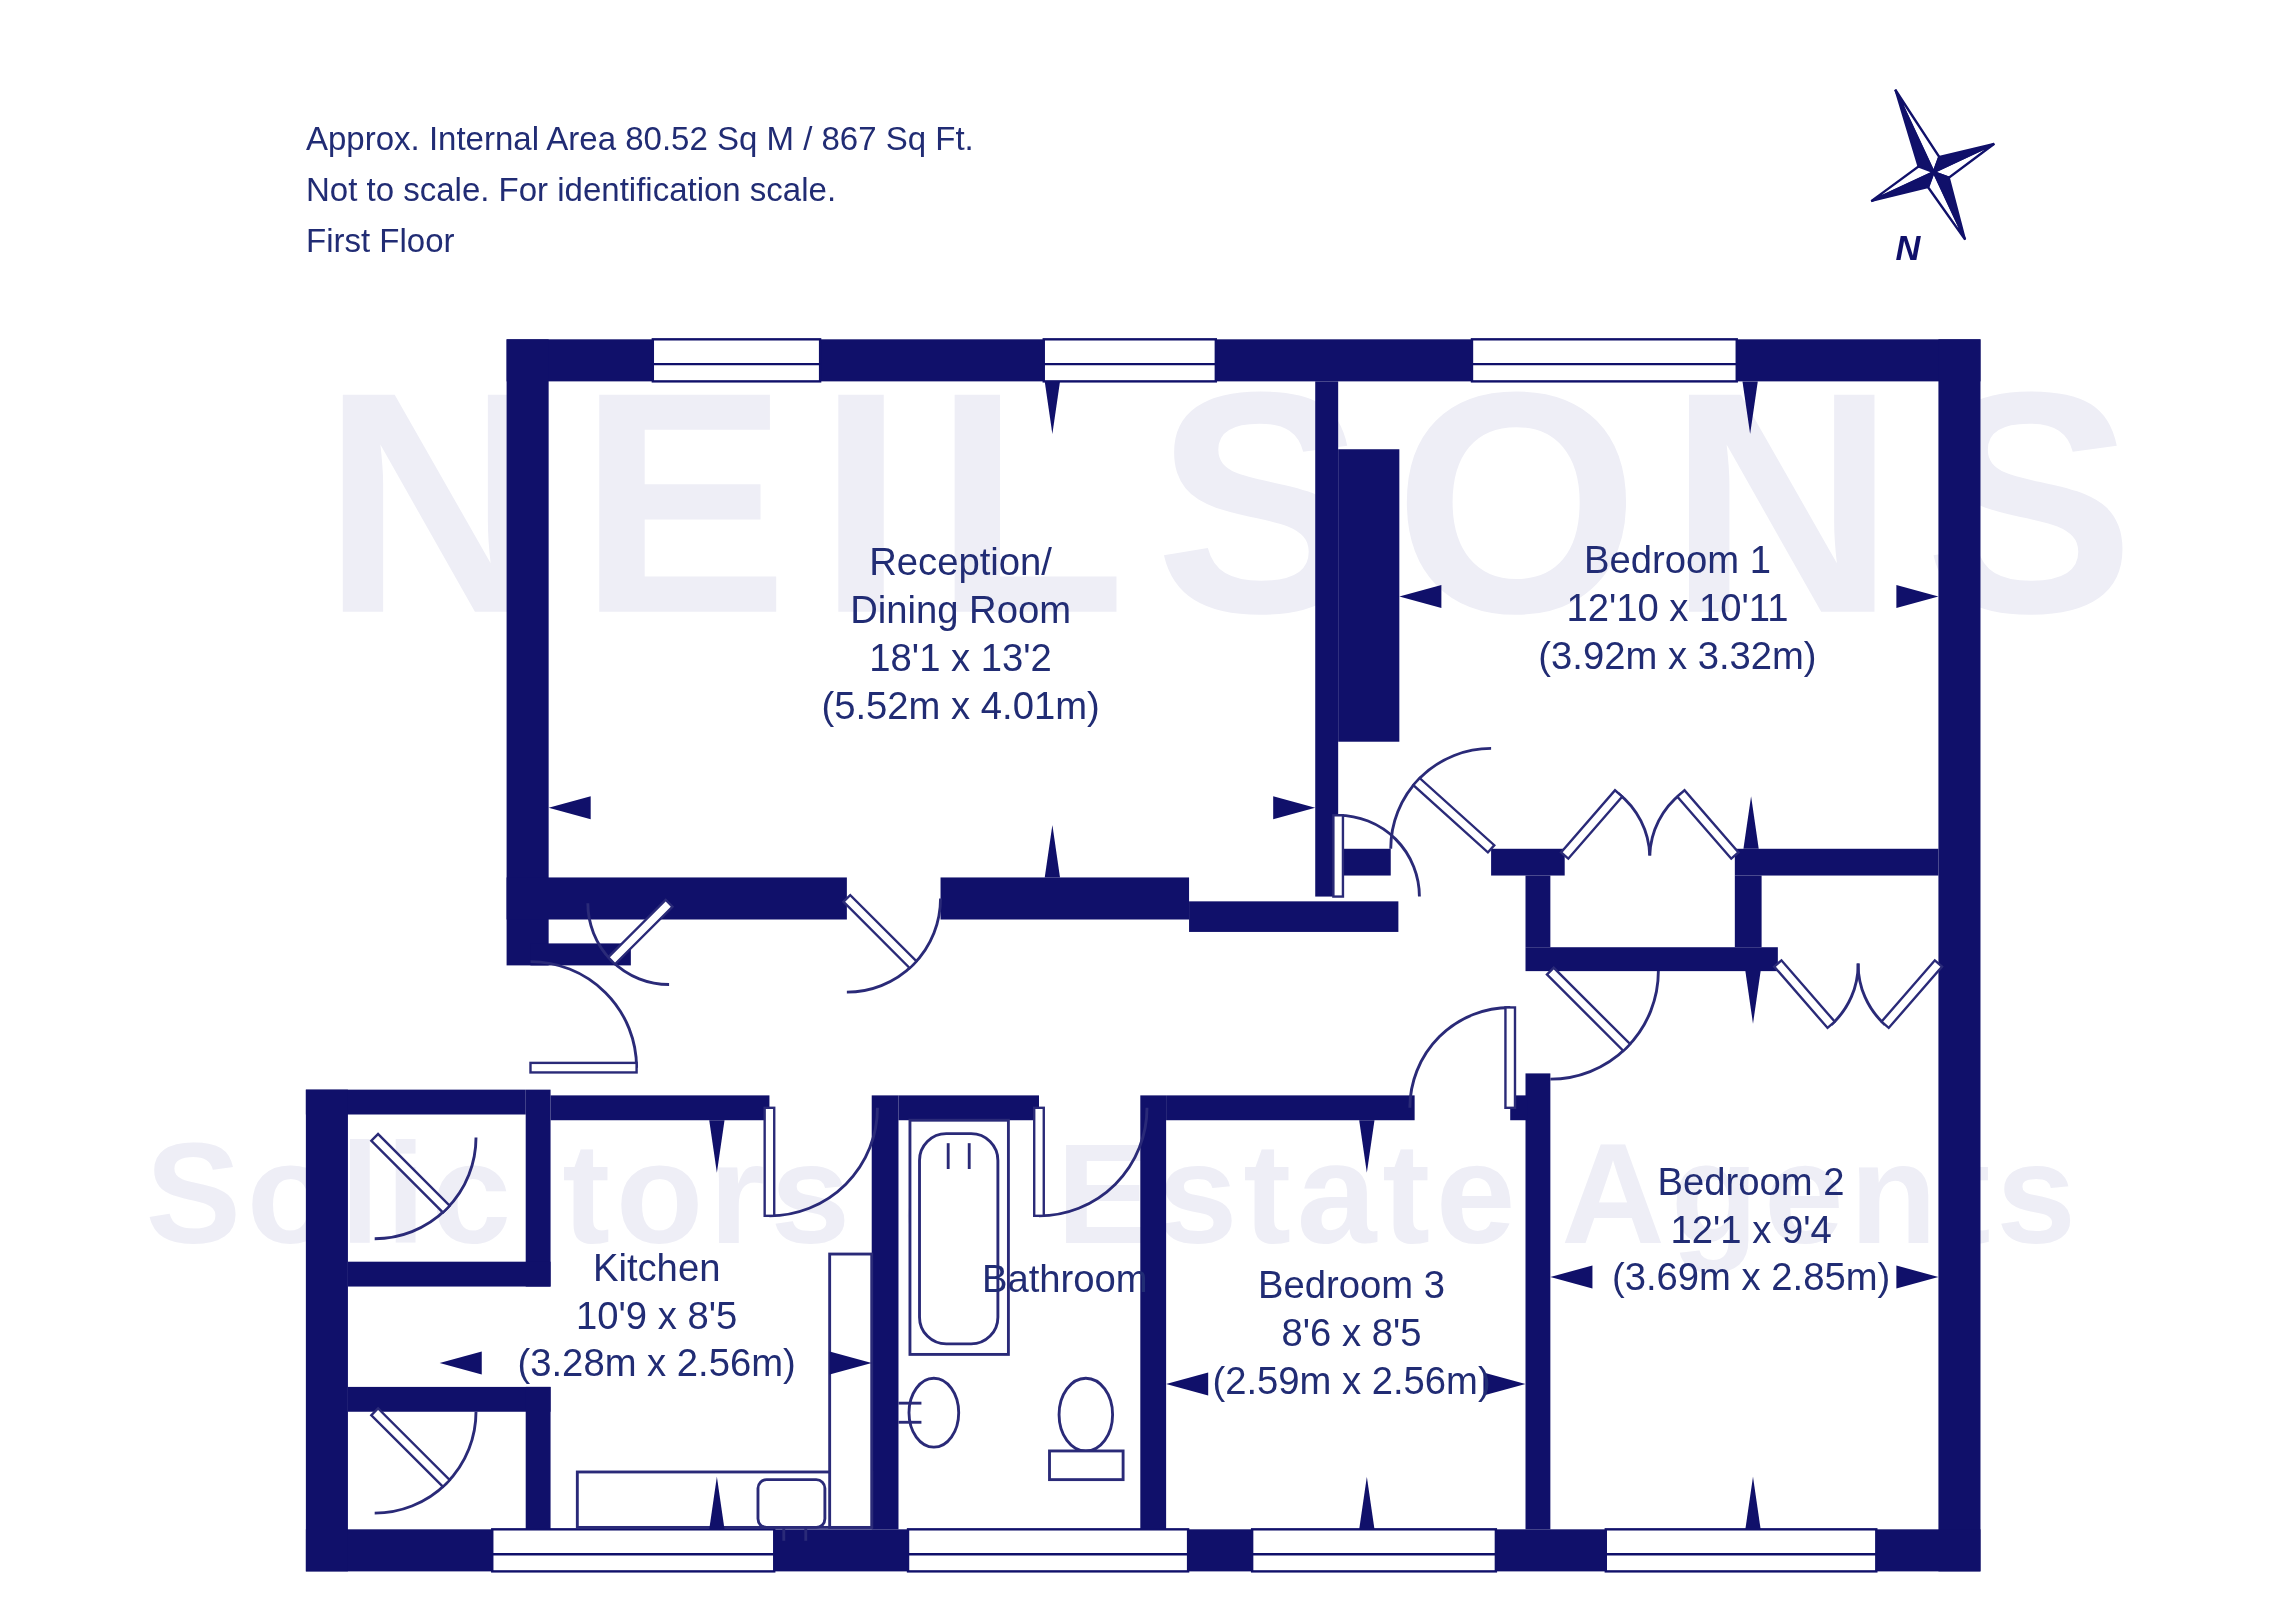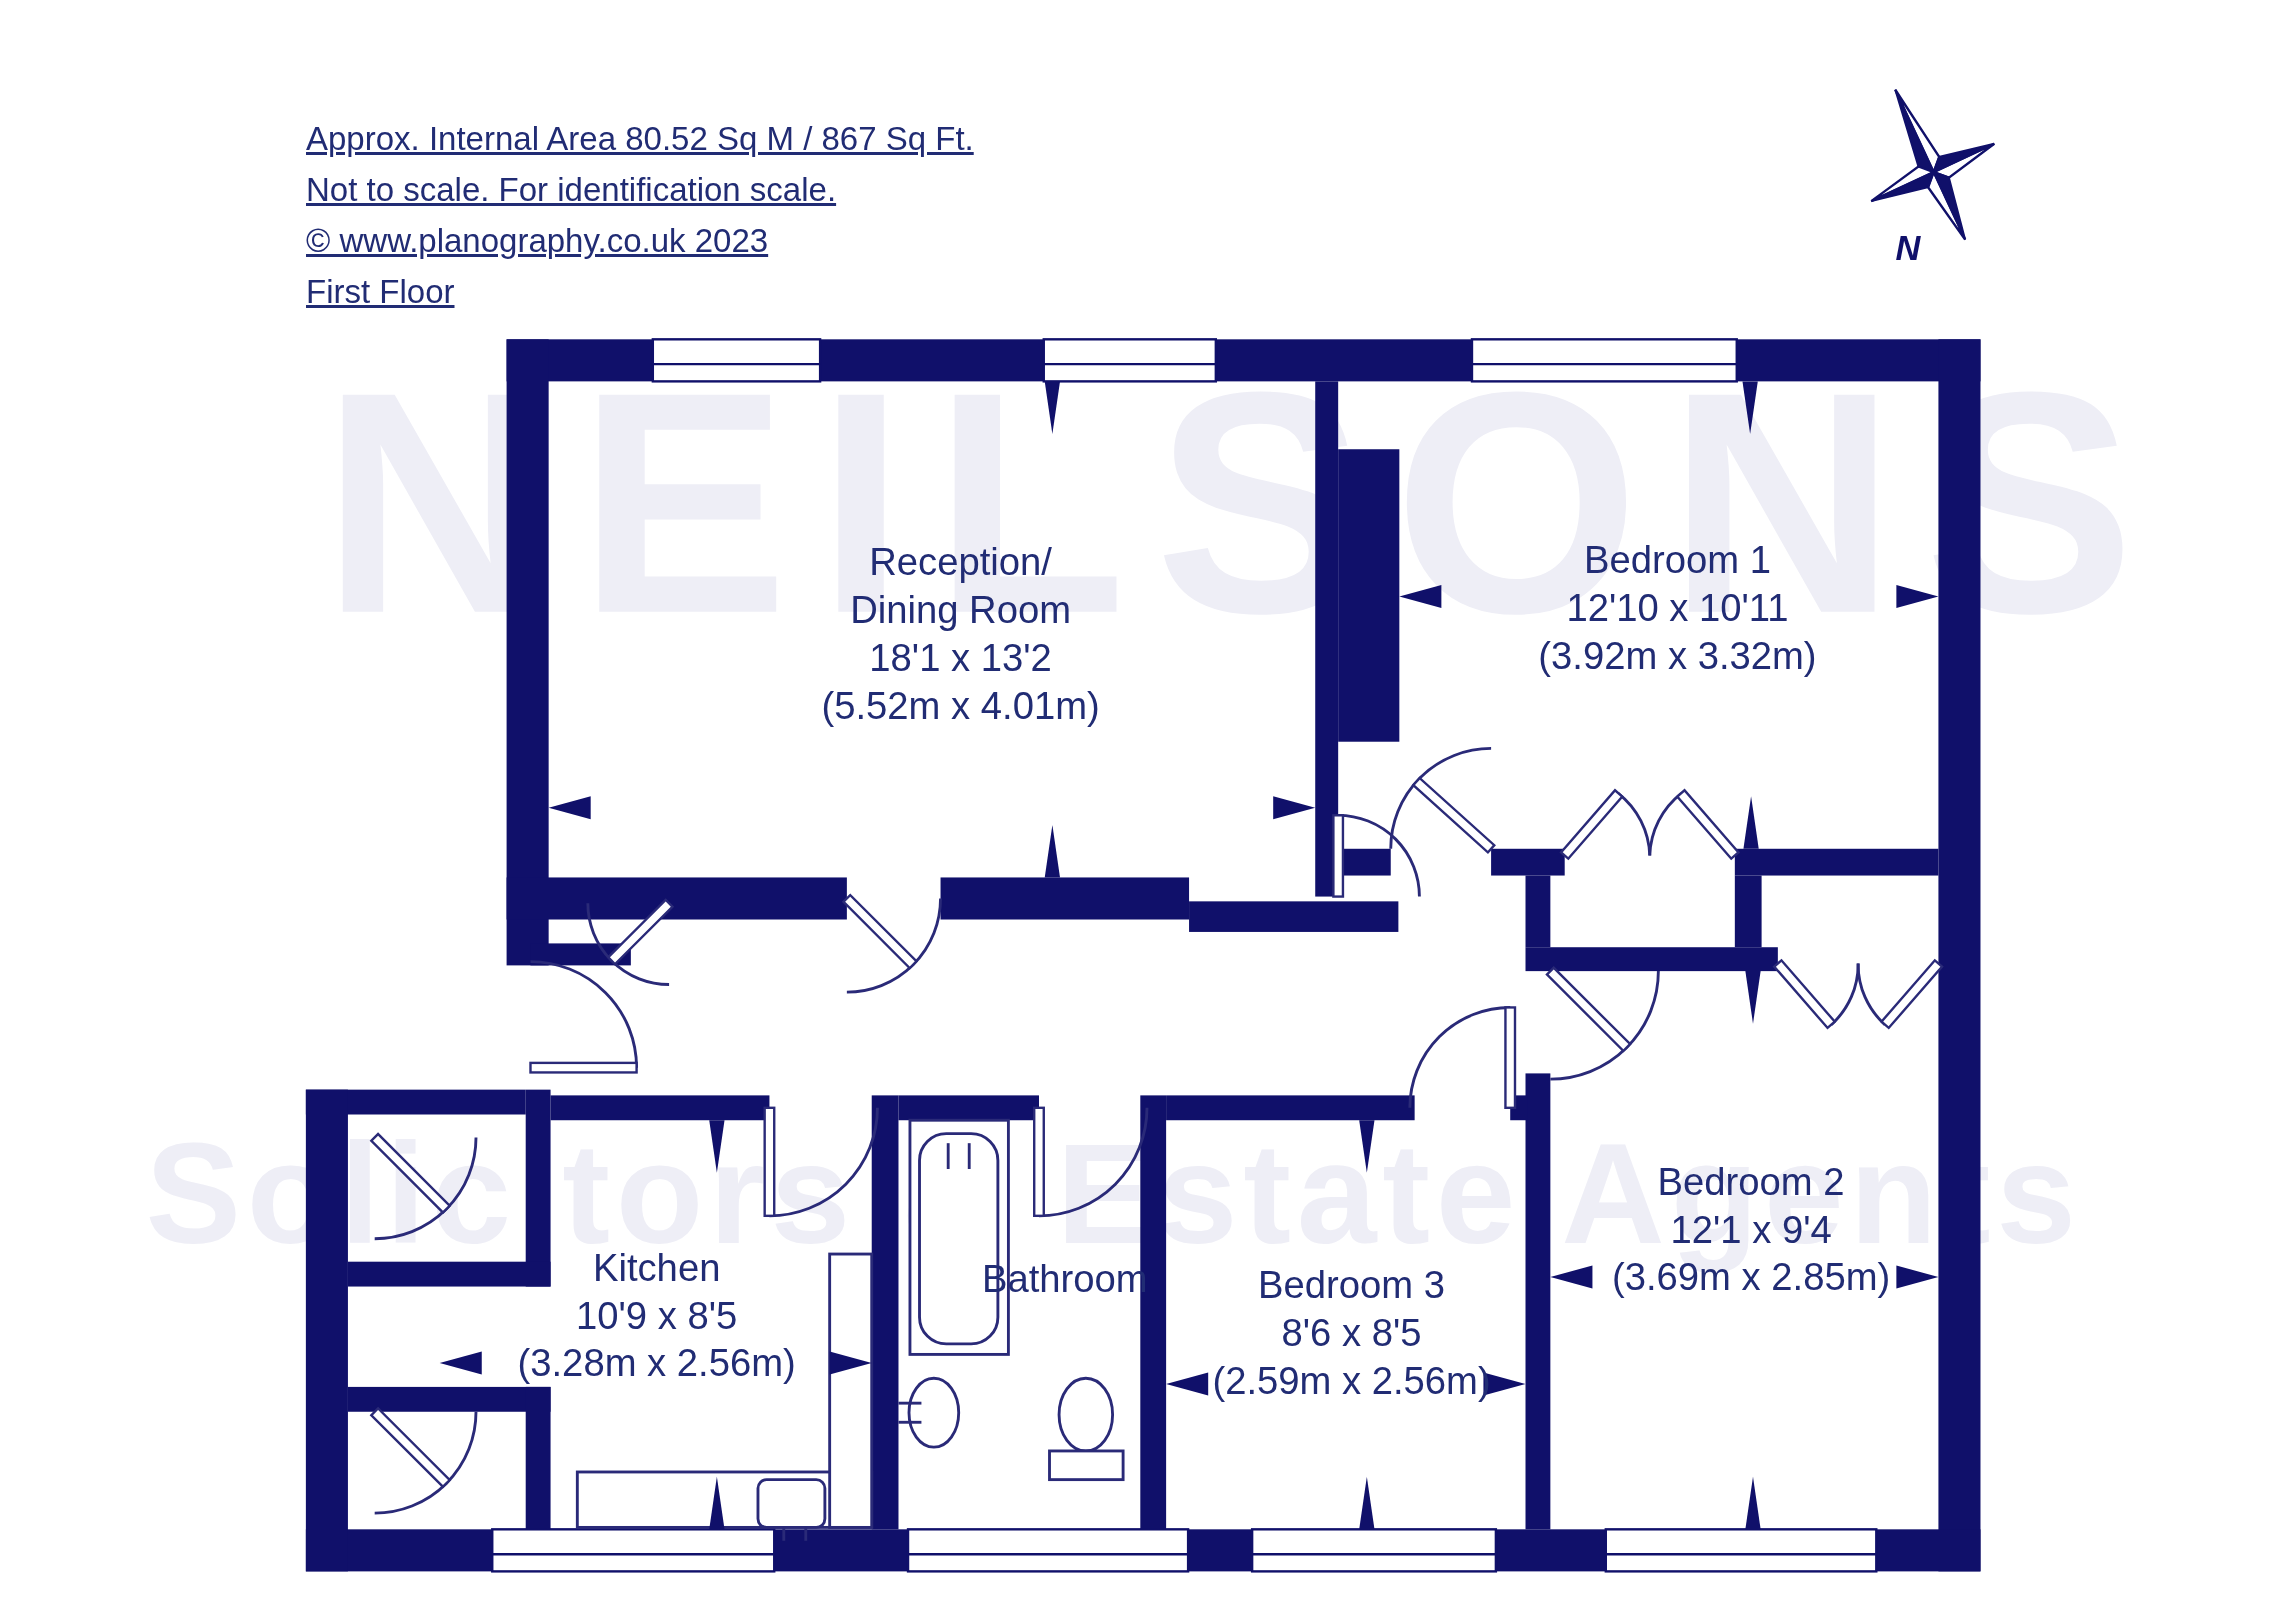--- a/index.html
+++ b/index.html
@@ -5,21 +5,21 @@
   html,body{margin:0;padding:0;background:#ffffff;}
   :root{
     --wall:#10106a;
     --line:#2a2a78;
     --text:#212c74;
     --watermark:#eeeef6;
   }
   .stage{position:relative;width:2294px;height:1623px;background:#fff;overflow:hidden;
          font-family:"Liberation Sans", sans-serif;}
   .plan-svg{position:absolute;left:0;top:0;}
-  .header{position:absolute;left:306px;top:113px;color:var(--text);font-size:33px;line-height:51px;white-space:nowrap;text-decoration:underline;}
+  .header{position:absolute;left:306px;top:113px;color:var(--text);font-size:33px;line-height:51px;white-space:nowrap;}
   .wall{fill:var(--wall);}
   .win{fill:#ffffff;stroke:var(--wall);stroke-width:2.5;}
   .winline{stroke:var(--wall);stroke-width:2.5;}
   .door{fill:none;stroke:var(--line);stroke-width:3;}
   .leaf{fill:#ffffff;stroke:var(--line);stroke-width:2.5;}
   .fixture{fill:#ffffff;stroke:var(--line);stroke-width:3;}
   .pin{fill:var(--wall);}
   .tri{fill:var(--wall);}
   .room-label{fill:var(--text);font-size:40px;text-anchor:middle;font-family:"Liberation Sans",sans-serif;}
   .wm{fill:var(--watermark);font-weight:bold;text-anchor:middle;font-family:"Liberation Sans",sans-serif;}
@@ -243,18 +243,17 @@
         <polygon class="compass-light" points="-72,0 -12,-12 0,0"></polygon>
         <polygon class="compass-dark" points="-72,0 -12,12 0,0"></polygon>
       </g>
       <text class="compass-n" x="1996" y="272">N</text>
     </g>
   </svg>
 
   <div class="header">
     <div>Approx. Internal Area 80.52 Sq M / 867 Sq Ft.</div>
     <div>Not to scale. For identification scale.</div>
-    <div>© www.planography.co.uk 2023</div>
     <div>First Floor</div>
   </div>
 
 </div>
 
 
 </body></html>

